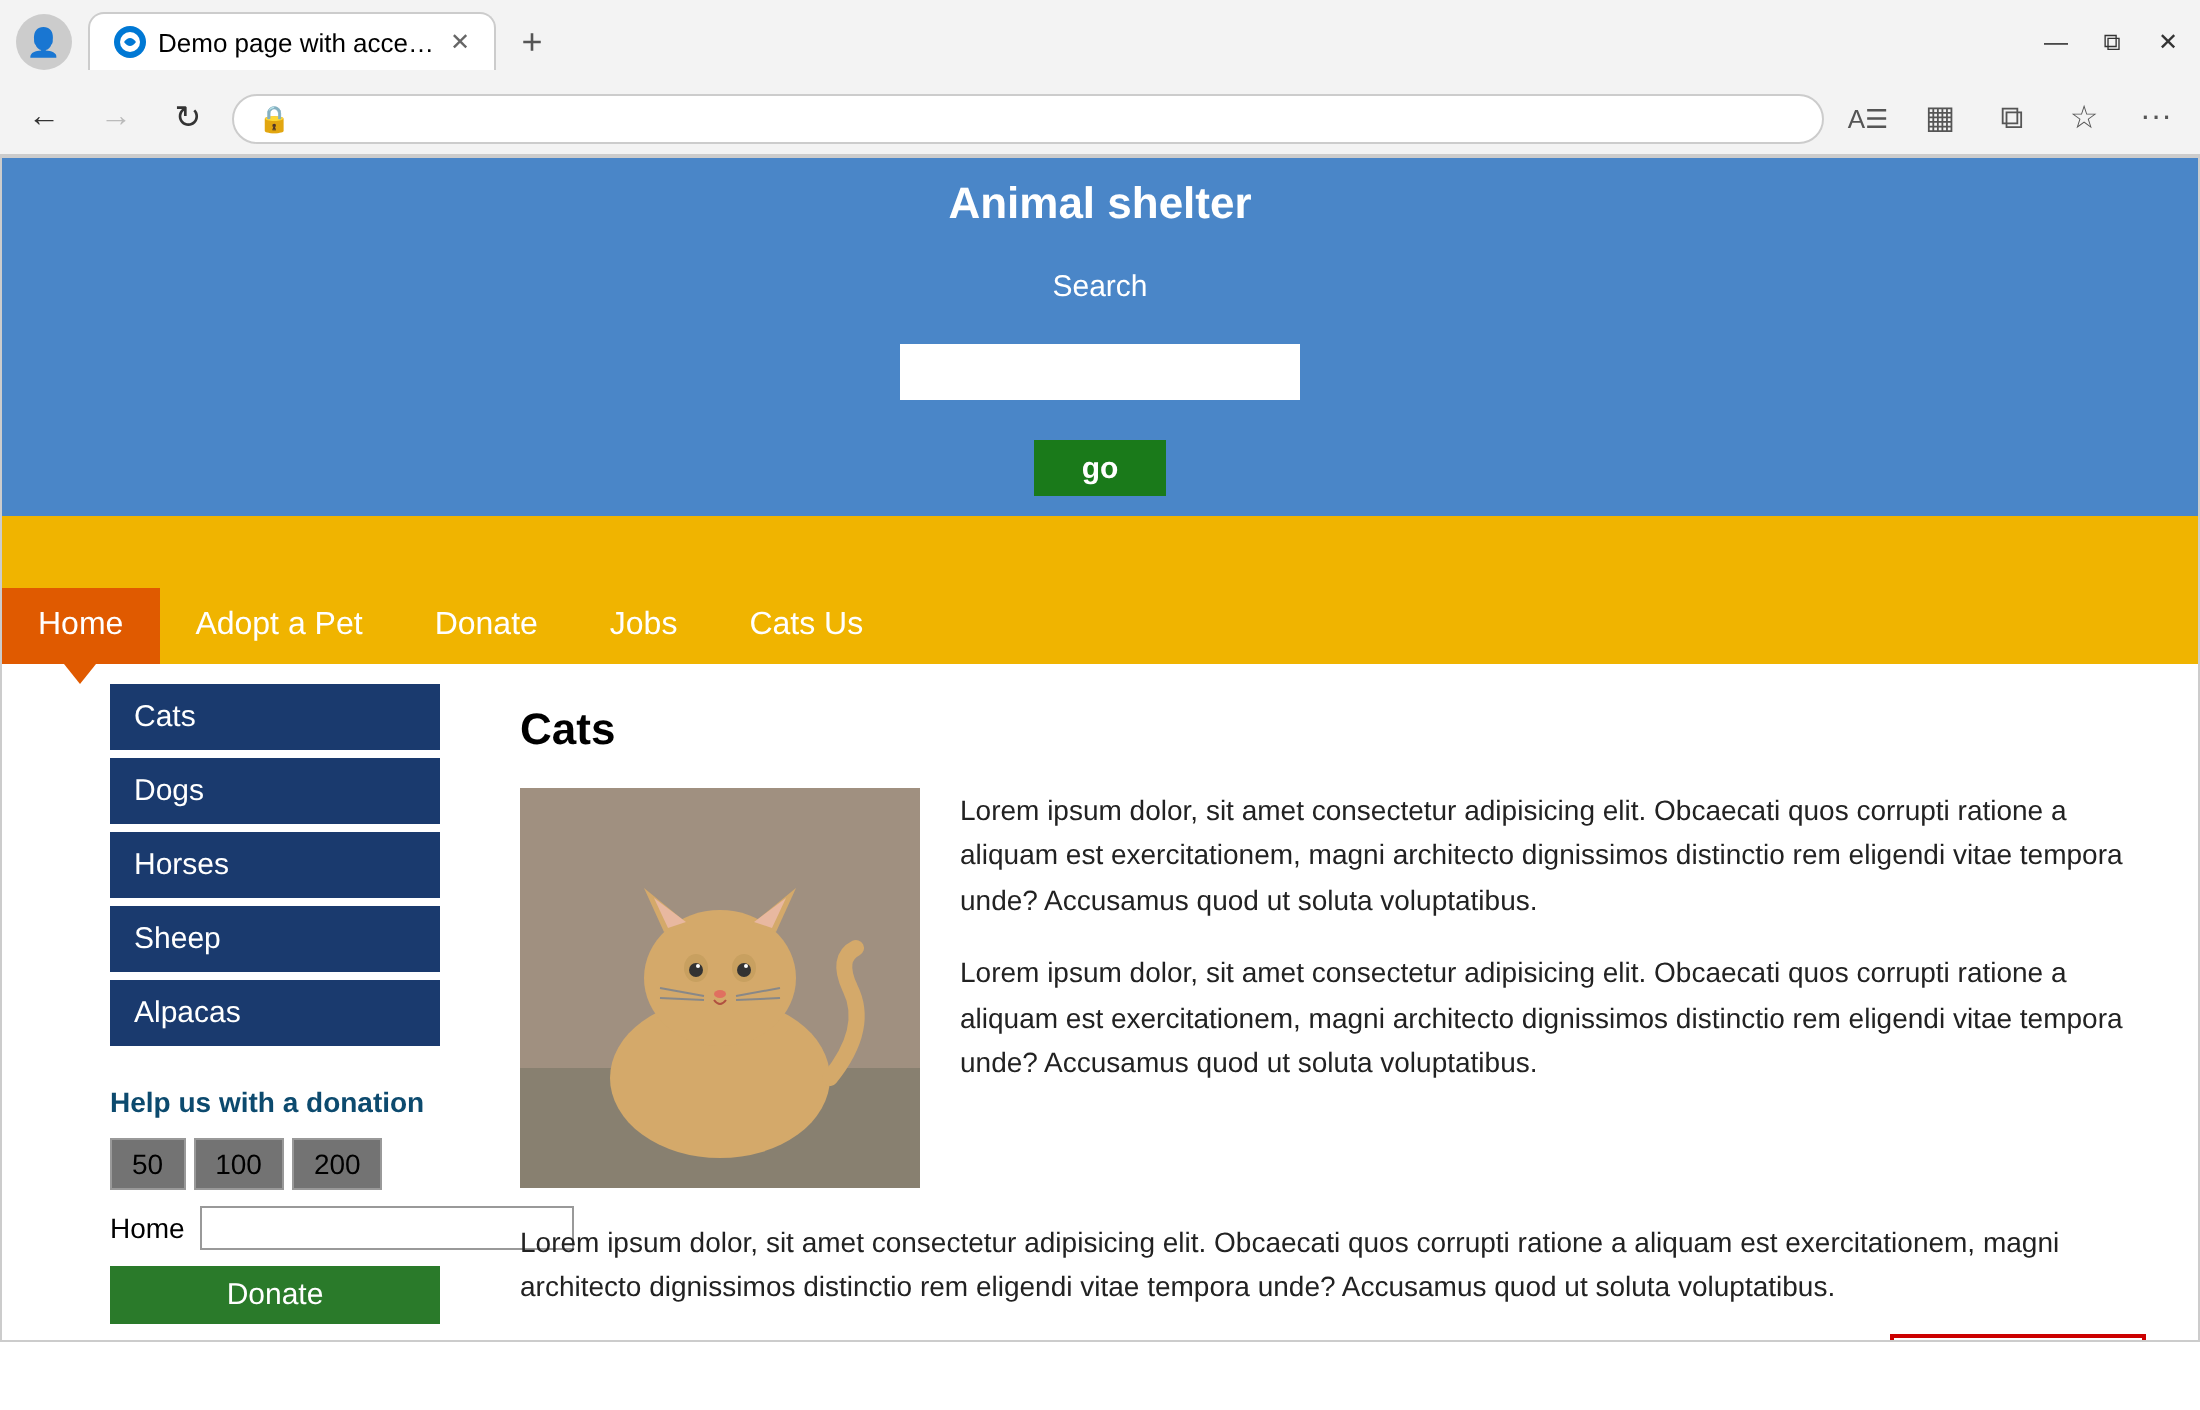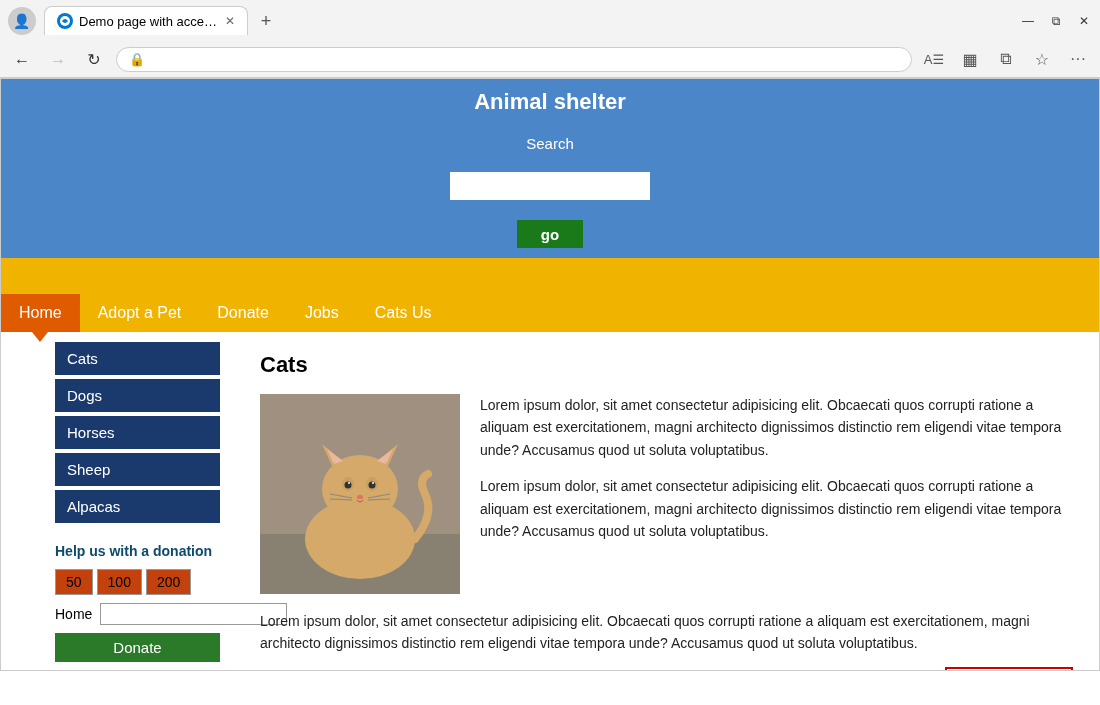--- a/index.html
+++ b/index.html
@@ -212,21 +212,21 @@
       color: #0c4a6e;
       margin-bottom: 10px;
     }
     .amount-buttons {
       display: flex;
       gap: 4px;
       margin-bottom: 8px;
     }
     .amount-btn {
       padding: 4px 10px;
-      background: #c2410c;
+      background: #737373;
       border: 1px solid #999;
       cursor: pointer;
       font-size: 14px;
     }
     .other-row {
       display: flex;
       align-items: center;
       gap: 8px;
       margin-bottom: 8px;
     }

